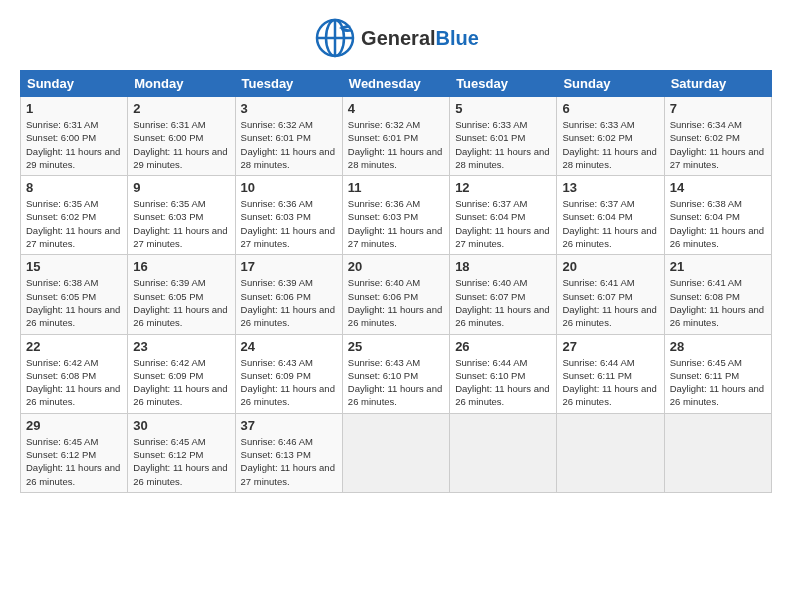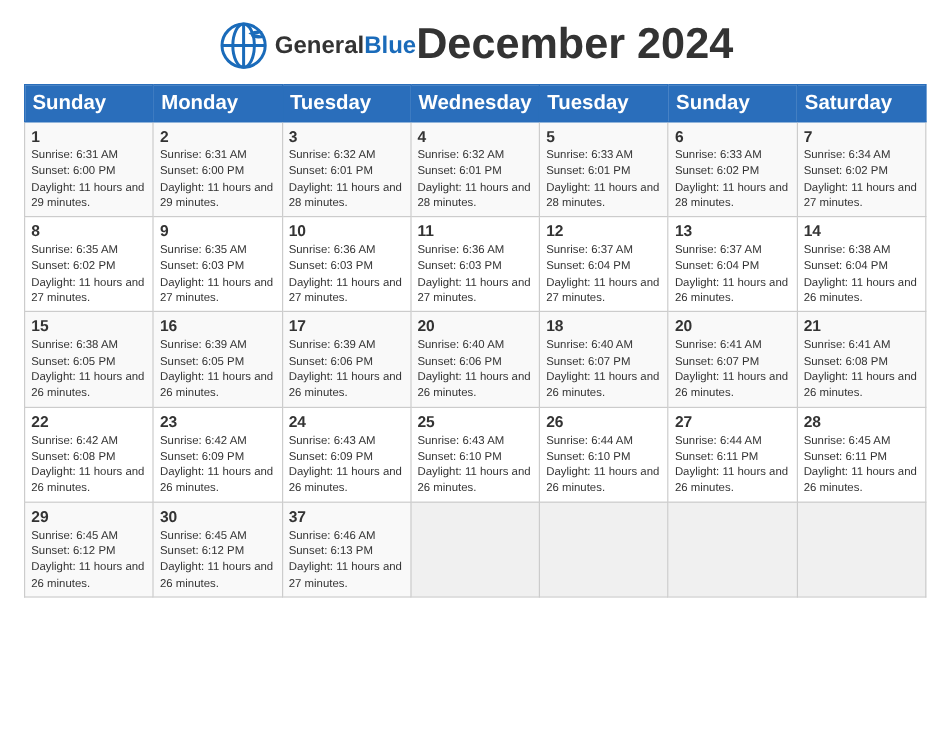--- a/index.html
+++ b/index.html
@@ -41,21 +41,21 @@
     table {
       width: 100%;
       border-collapse: collapse;
       font-size: 10.5px;
     }
     thead tr th {
       background: #2a6ebb;
       color: #fff;
       padding: 5px 6px;
       text-align: left;
-      font-size: 17px;
+      font-size: 13px;
       font-weight: bold;
       border: 1px solid #2a6ebb;
     }
     tbody tr td {
       border: 1px solid #ccc;
       padding: 4px 5px;
       vertical-align: top;
       width: 14.28%;
       height: 78px;
       background: #fff;
@@ -97,21 +97,20 @@
             <path d="M26 12 Q32 8 38 10 Q33 14 28 13 Z" fill="#1a6bba"></path>
             <path d="M28 13 Q35 12 40 15 Q34 17 29 15 Z" fill="#1a6bba"></path>
           </svg>
         </div>
         <div>
           <span style="font-size:20px;font-weight:bold;color:#333;">General</span><span style="font-size:20px;font-weight:bold;color:#1a6bba;">Blue</span>
         </div>
       </div>
     </div>
     <div class="title-section">
-      <div class="month-title">December 2024</div>
     </div>
   </div>
 
   <table>
     <thead>
       <tr id="weekday-header">
           <th>Sunday</th>
           <th>Monday</th>
           <th>Tuesday</th>
           <th>Wednesday</th>

